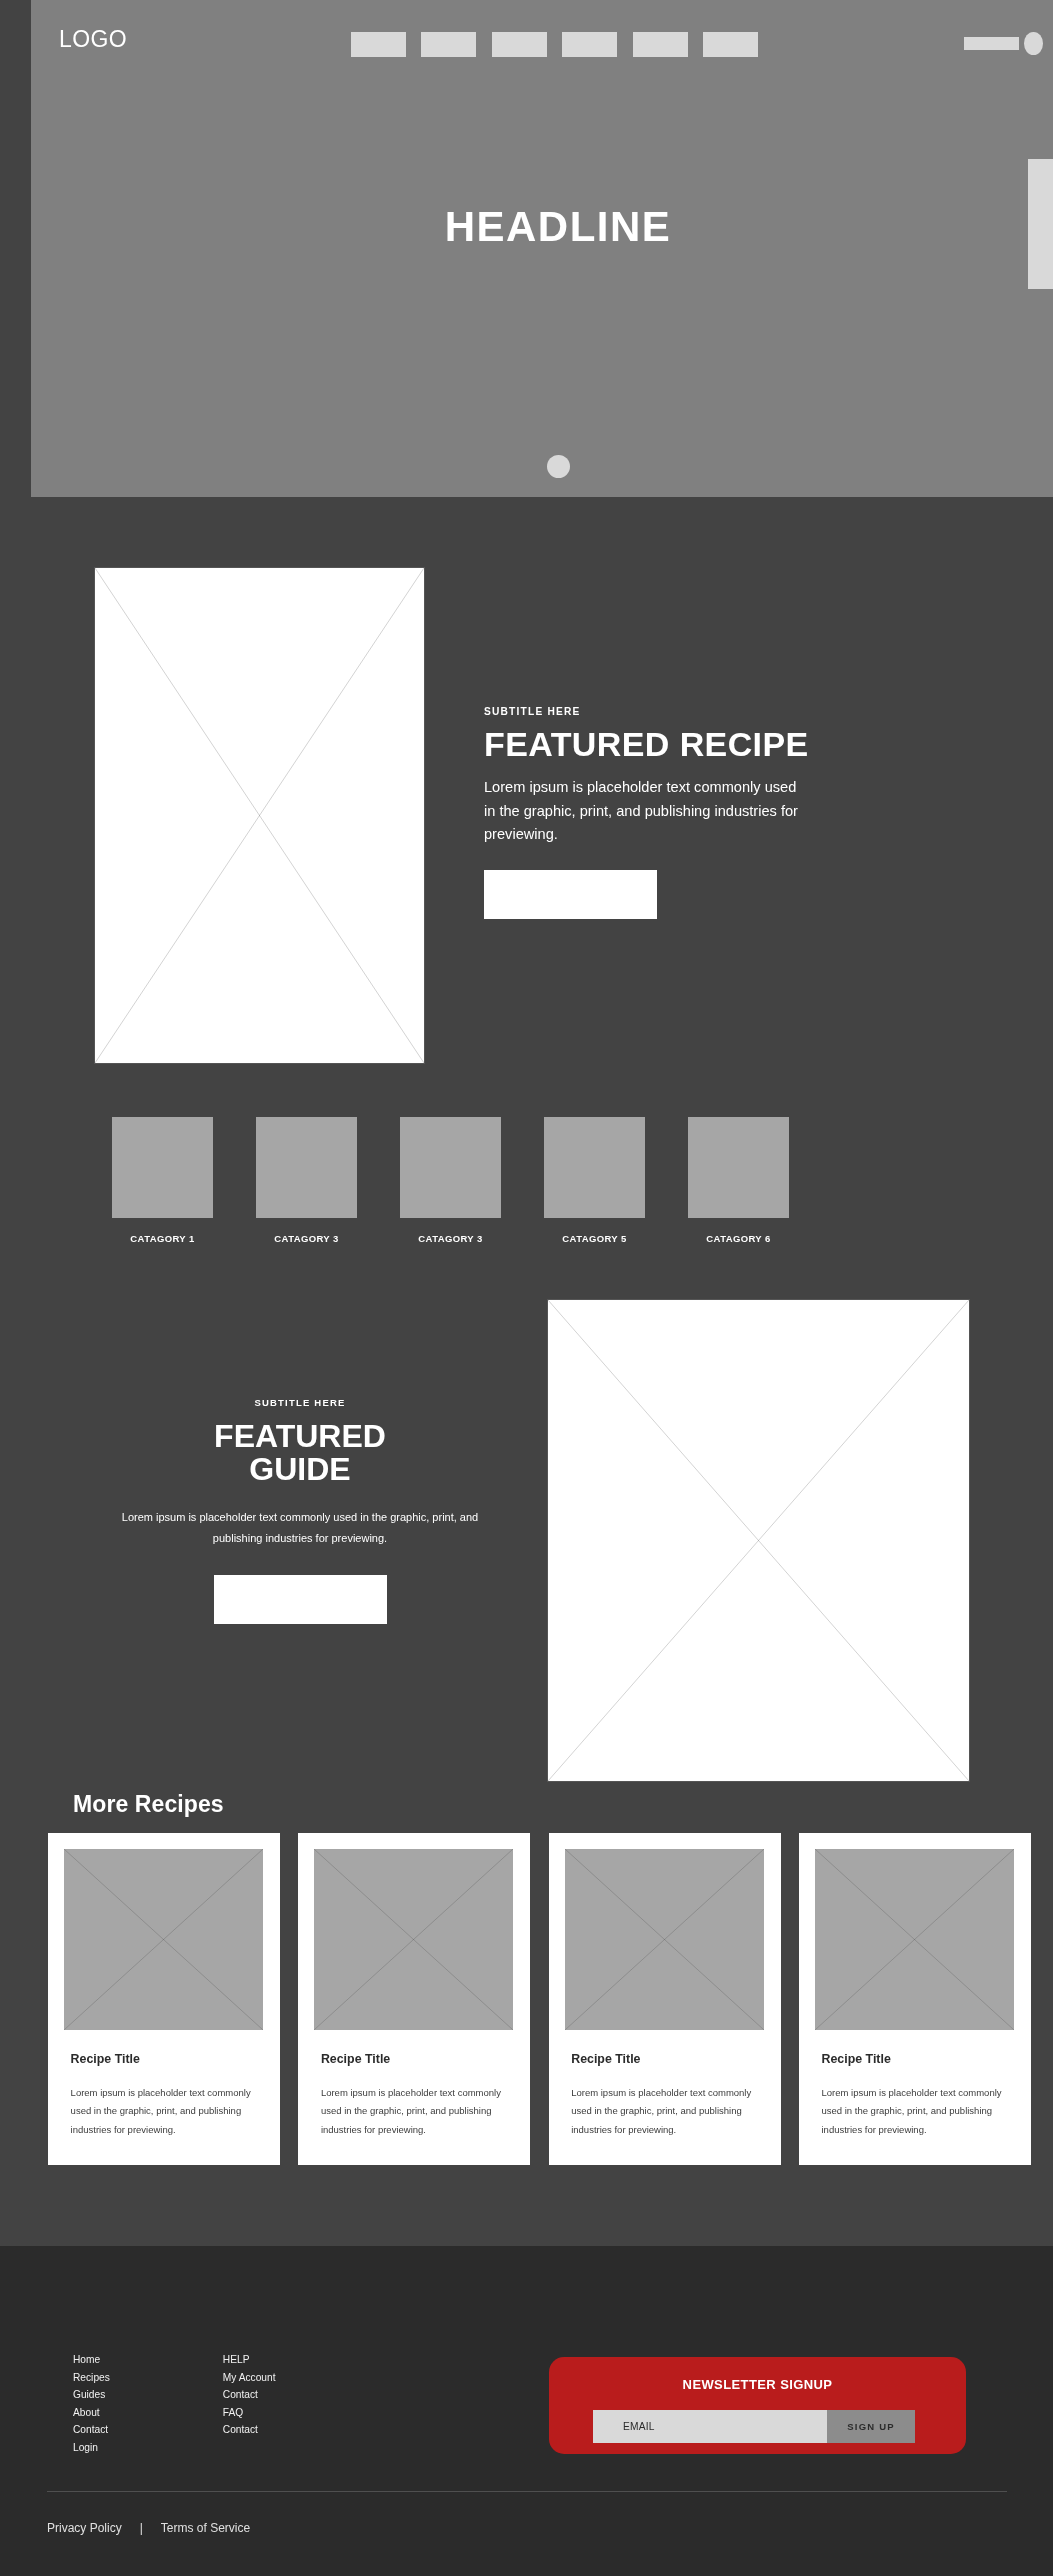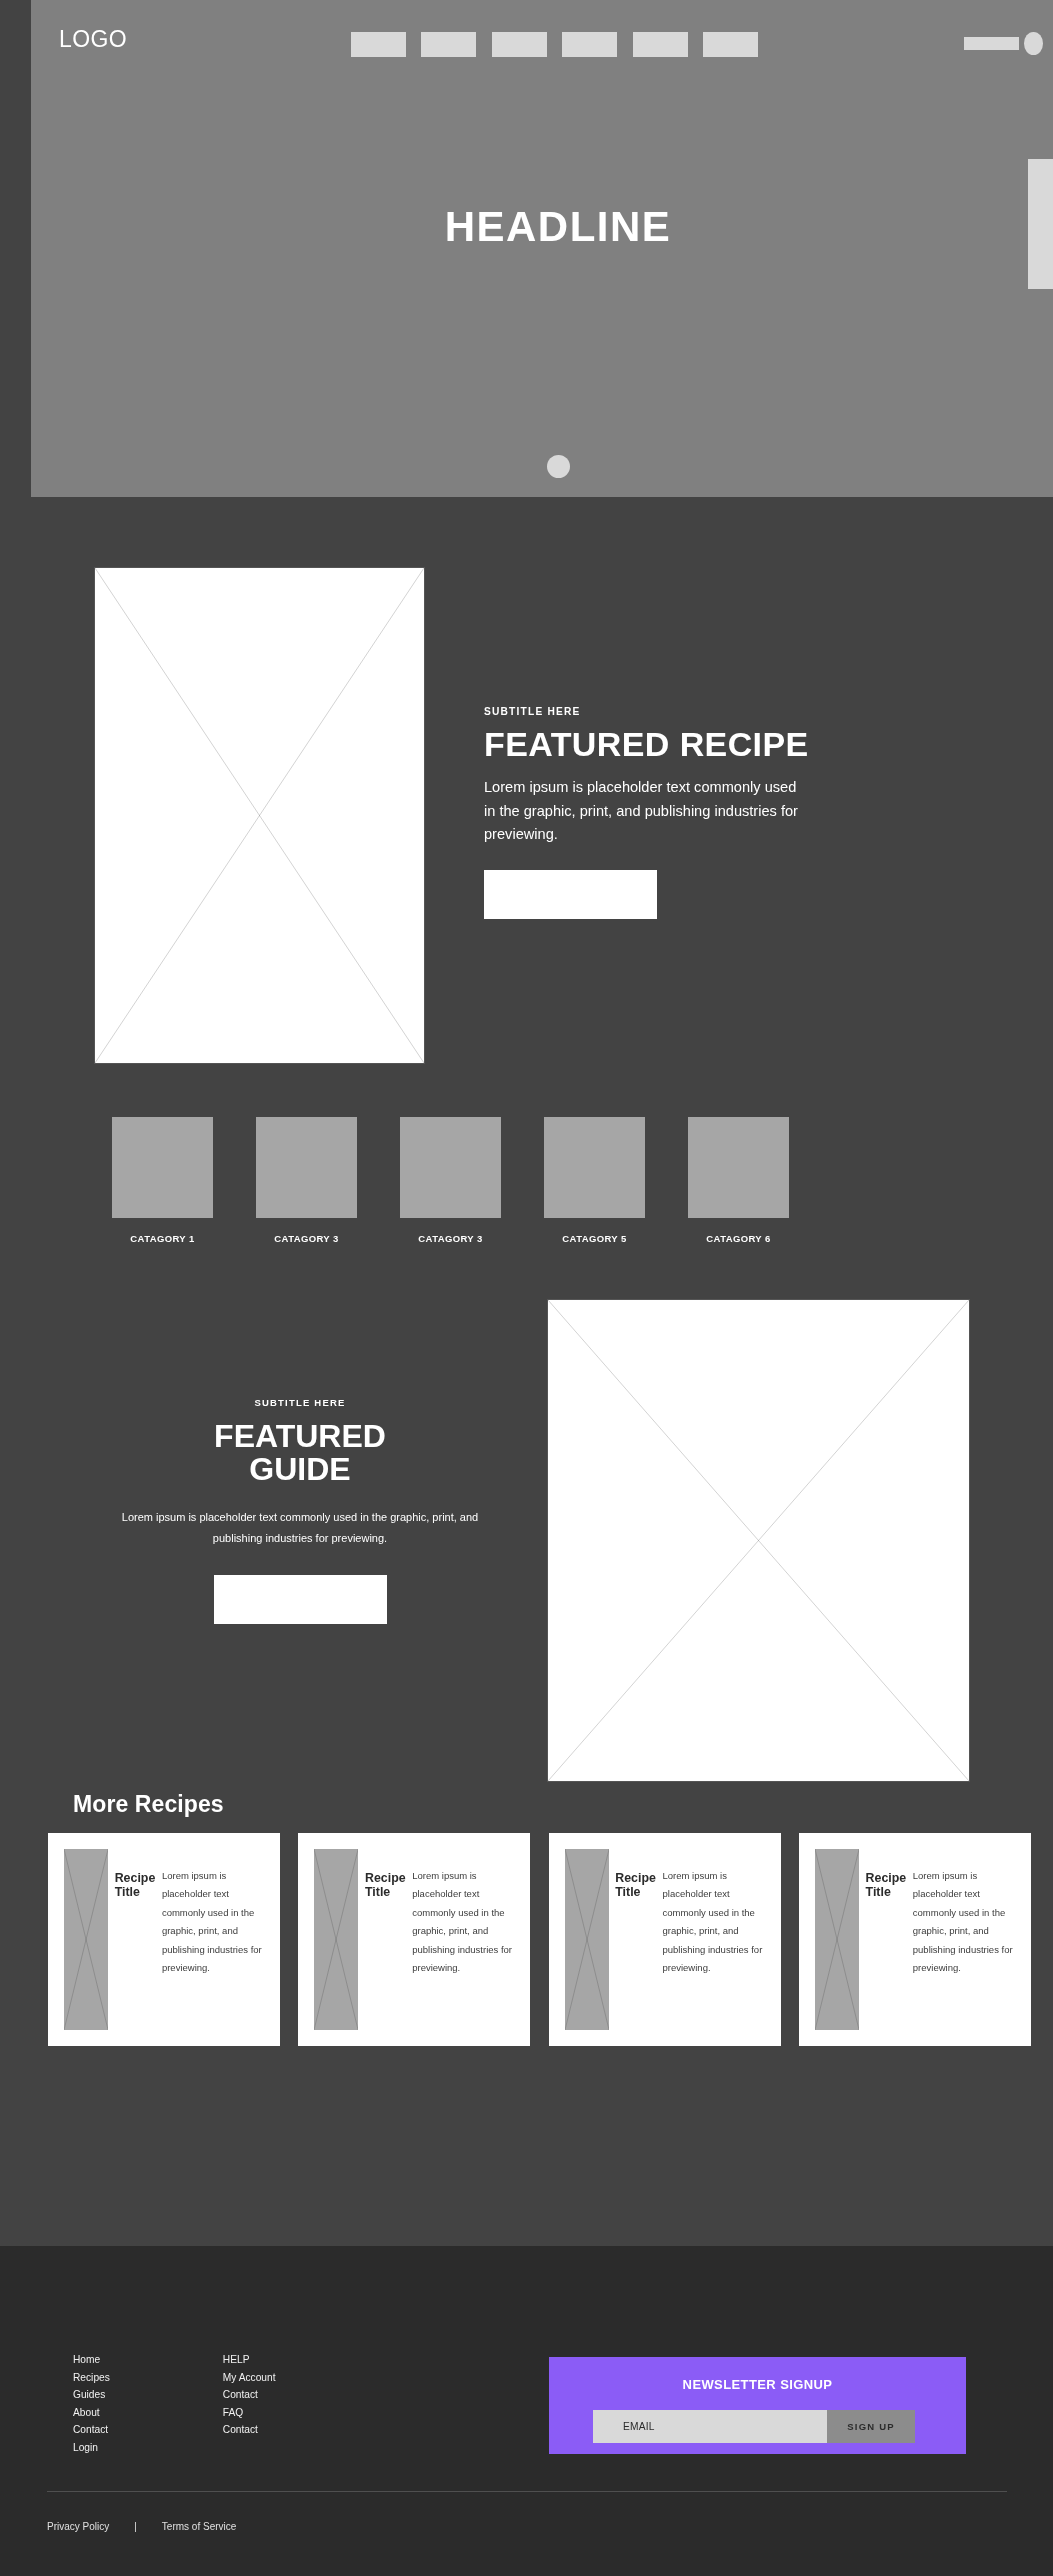--- a/index.html
+++ b/index.html
@@ -136,21 +136,21 @@
     position: absolute; left: 73px; top: 1294px;
     font-size: 23px; font-weight: 700; color: #ffffff;
     letter-spacing: 0.1px;
   }
   .cards {
     position: absolute; left: 48px; top: 1336px;
     display: flex; gap: 18.3px;
   }
   .card {
     width: 232px; background: #ffffff; padding: 16px;
-    display: flex; flex-direction: row;
+    display: flex; flex-direction: column;
   }
   .card-img { width: 199px; height: 181px; background: #a6a6a6; }
   .card-title {
     margin-top: 22px; font-size: 12.4px; font-weight: 700; color: #2b2b2b;
     padding-left: 6.6px;
   }
   .card-body {
     margin-top: 17.6px; font-size: 9.5px; color: #3c3c3c;
     line-height: 1.95; font-weight: 400; padding-left: 6.6px;
     padding-bottom: 10.2px;
@@ -166,21 +166,21 @@
     display: flex; gap: 113px;
   }
   .foot-col { display: flex; flex-direction: column; }
   .foot-link {
     font-size: 10.2px; color: #f2f2f2; line-height: 1.72;
     font-weight: 400; text-decoration: none;
   }
   .foot-link.head { font-weight: 400; }
   .news-box {
     position: absolute; left: 549px; top: 2357px;
-    width: 417px; height: 97px; background: #8b5cf6;
+    width: 417px; height: 97px; background: #b91c1c; border-radius: 15px;
   }
   .news-title {
     margin-top: 20px; text-align: center; color: #ffffff;
     font-size: 13px; font-weight: 700; letter-spacing: 0.4px;
   }
   .news-form {
     margin: 17.6px auto 0; display: flex; width: 329px;
   }
   .news-input {
     width: 234px; height: 33px; background: #d9d9d9;
@@ -194,21 +194,21 @@
     font-size: 9.5px; font-weight: 700; color: #2b2b2b;
     letter-spacing: 1.2px; font-family: "Liberation Sans", sans-serif;
     cursor: pointer;
   }
   .foot-rule {
     position: absolute; left: 47px; top: 2491px;
     width: 960px; height: 0.7px; background: #4f4f4f;
   }
   .foot-legal {
     position: absolute; left: 47px; top: 2521px;
-    font-size: 10px; color: #e0e0e0; display: flex; gap: 25px; align-items: flex-end;
+    font-size: 12px; color: #e0e0e0; display: flex; gap: 18px; align-items: flex-end;
   }
   .foot-legal span { white-space: nowrap; }
 </style>
 </head>
 <body>
 
 <div class="page">
 
   <div class="hero">
     <div class="logo">LOGO</div>

